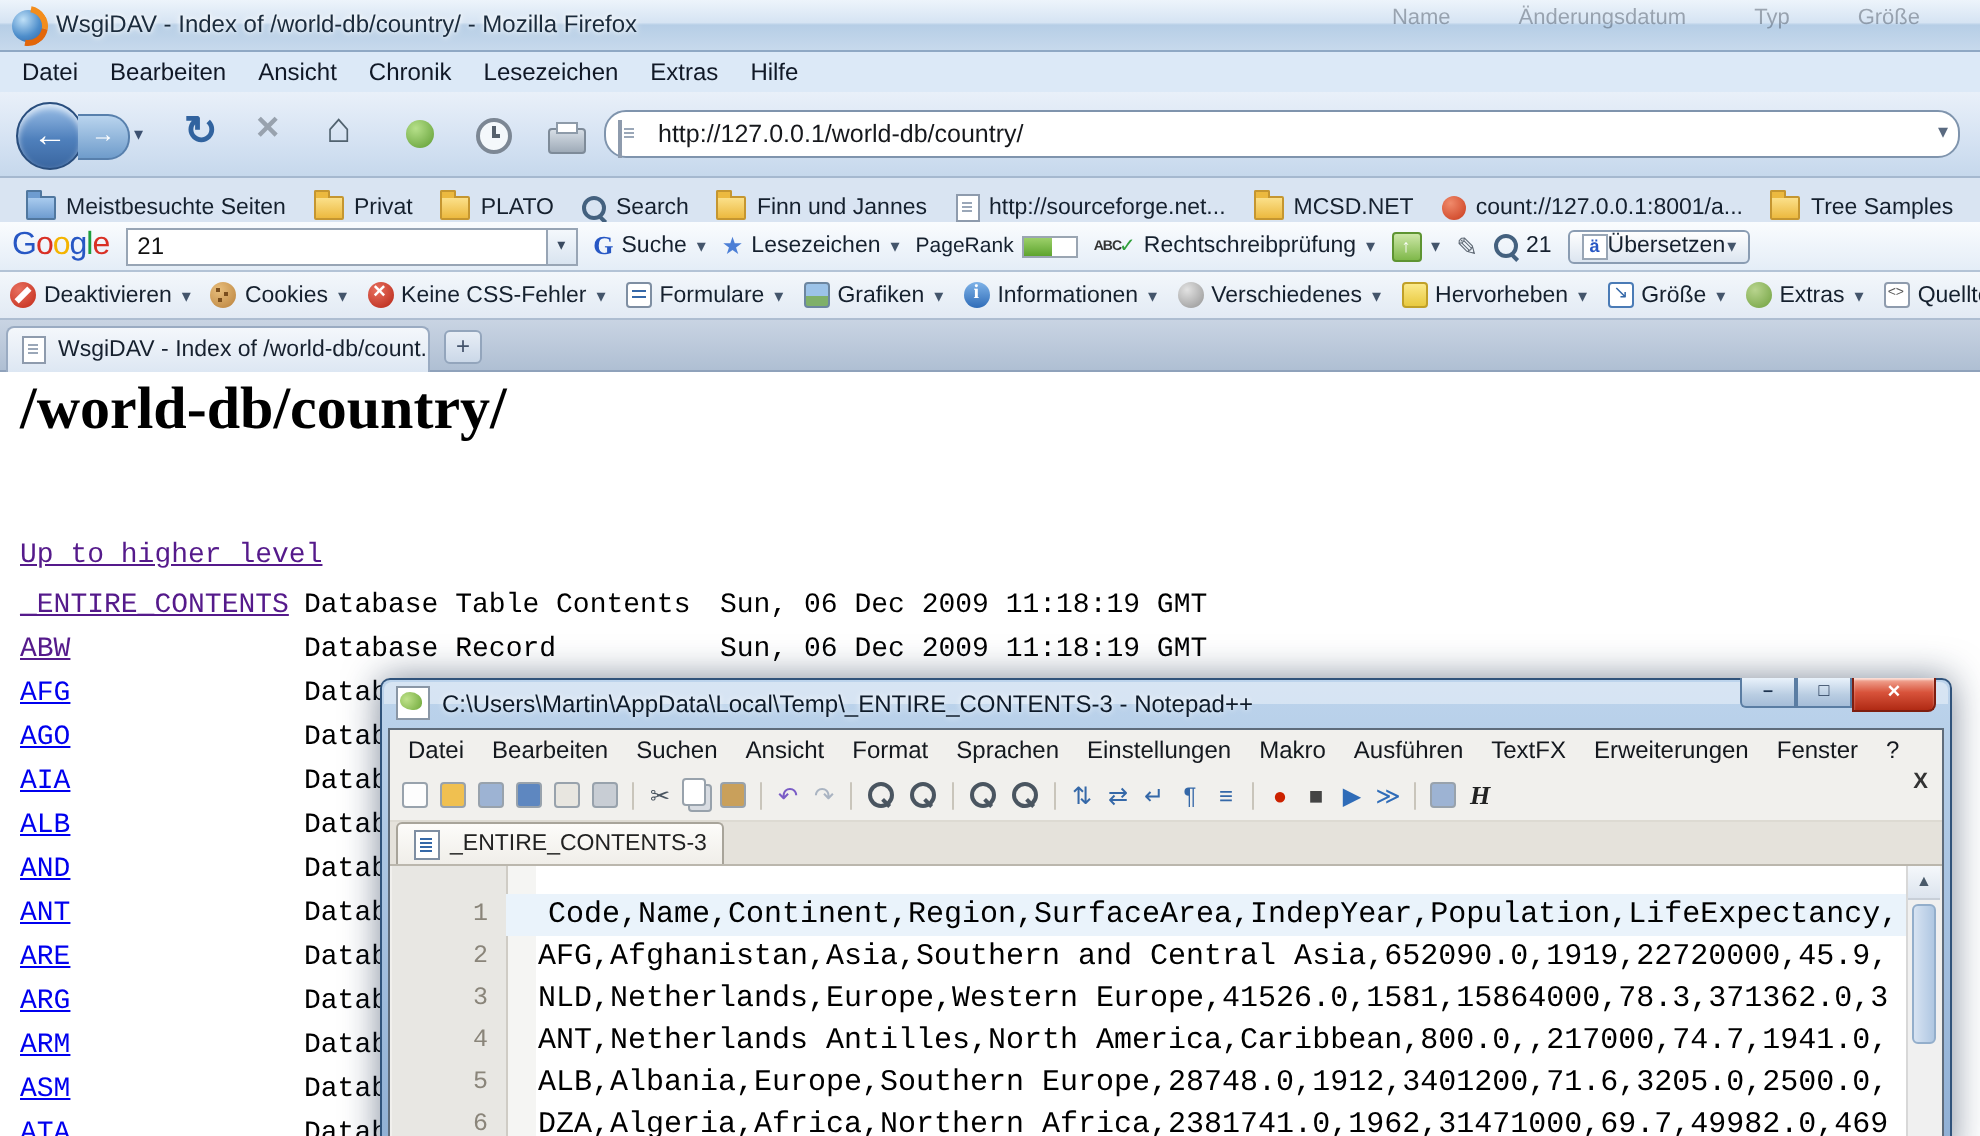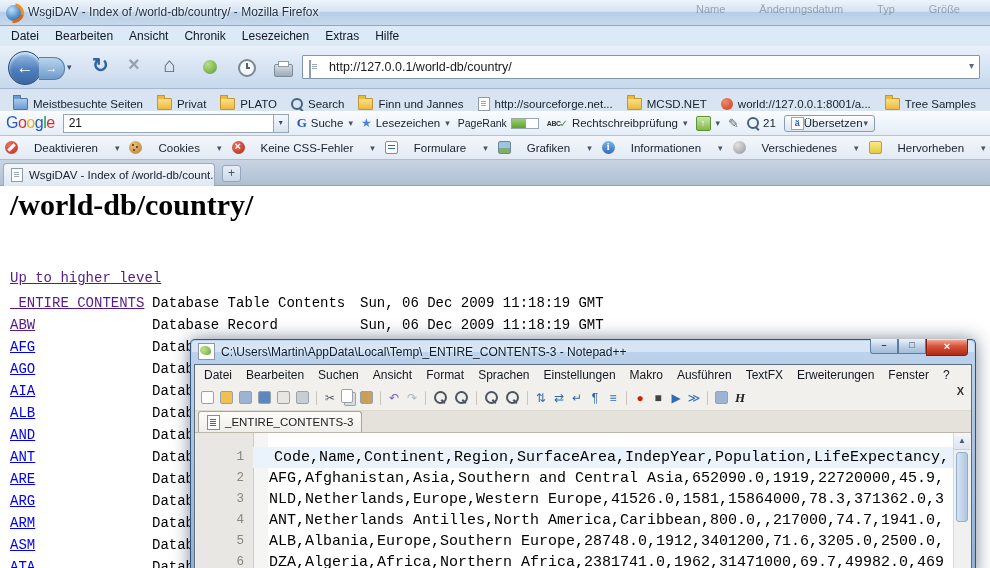--- a/index.html
+++ b/index.html
@@ -48,21 +48,21 @@
   .ic-green{position:absolute;left:203px;top:14px;width:14px;height:14px;border-radius:50%;
     background:radial-gradient(circle at 35% 30%,#B6E08A,#5E9C32);}
   .ic-clock{position:absolute;left:238px;top:13px;width:14px;height:14px;border:2px solid #7C8794;
     border-radius:50%;background:#F4F8FB;}
   .ic-clock::before{content:"";position:absolute;left:6px;top:2px;width:2px;height:5px;background:#55606C;}
   .ic-clock::after{content:"";position:absolute;left:6px;top:6px;width:4px;height:2px;background:#55606C;}
   .ic-printer{position:absolute;left:274px;top:18px;width:17px;height:11px;border-radius:2px;
     background:linear-gradient(#D6DDE5,#9FABB8);border:1px solid #7E8B99;}
   .ic-printer::before{content:"";position:absolute;left:3px;top:-4px;width:9px;height:4px;background:#fff;border:1px solid #8E9BA9;}
   .urlbar{position:absolute;left:302px;top:9px;width:678px;height:24px;box-sizing:border-box;
-    background:#fff;border:1px solid #7F94AD;border-radius:1px;}
+    background:#fff;border:1px solid #7F94AD;border-radius:11px;}
   .url-favicon{position:absolute;left:6px;top:5px;}
   .url-text{position:absolute;left:26px;top:0;line-height:22px;font-size:12.5px;color:#16181C;}
   .url-caret{position:absolute;right:5px;top:4px;font-size:10px;color:#5A6A80;}
   .url-caret::before{content:"▾";}
 
   
   .bmbar{position:absolute;left:0;top:89px;width:100%;height:30px;box-sizing:border-box;
     background:#D9E4F2;border-bottom:1px solid #AFC1D6;display:flex;align-items:center;
     padding-left:6px;font-size:11.5px;white-space:nowrap;overflow:hidden;}
   .bm-item{display:flex;align-items:center;gap:5px;padding:0 7px;color:#15202E;}
@@ -118,21 +118,21 @@
     background:linear-gradient(#FEFEFE,#DCE5F0);padding:1px 6px;height:17px;box-sizing:border-box;color:#15202E;}
   .ic-trans{width:13px;height:13px;box-sizing:border-box;background:#fff;border:1px solid #98A5B5;
     text-align:center;font-size:9px;font-weight:bold;color:#2757C4;}
   .ic-trans::before{content:"ä";line-height:11px;display:block;}
 
   
   .devbar{position:absolute;left:0;top:136px;width:100%;height:24px;box-sizing:border-box;
     background:linear-gradient(#F3F7FB,#E2EAF4);border-bottom:1px solid #ADBDD1;
     display:flex;align-items:center;gap:10px;padding-left:5px;font-size:11.5px;
     white-space:nowrap;overflow:hidden;}
-  .dev-item{display:flex;align-items:center;gap:16px;color:#15202E;flex:0 0 auto;text-align:center;}
+  .dev-item{display:flex;align-items:center;gap:4px;color:#15202E;flex:0 0 auto;text-align:center;}
   .dico{width:13px;height:13px;border-radius:2px;position:relative;flex:0 0 auto;}
   .ic-prohibit{border-radius:50%;background:radial-gradient(circle at 35% 30%,#E8705F,#C22A18);}
   .ic-prohibit::before{content:"";position:absolute;left:2px;top:5px;right:2px;height:3px;background:#fff;transform:rotate(-45deg);}
   .ic-cookie{border-radius:50%;background:radial-gradient(circle at 35% 30%,#E8BE7C,#B9813C);}
   .ic-cookie::before{content:"";position:absolute;left:3px;top:3px;width:2px;height:2px;background:#7A4E1D;
     box-shadow:4px 2px 0 #7A4E1D,1px 5px 0 #7A4E1D;}
   .ic-css{border-radius:50%;background:radial-gradient(circle at 35% 30%,#E8705F,#B62516);}
   .ic-css::before{content:"×";position:absolute;left:3px;top:-1px;color:#fff;font-size:11px;font-weight:bold;}
   .ic-form{background:#fff;border:1px solid #7E8EA2;box-sizing:border-box;}
   .ic-form::before{content:"";position:absolute;left:2px;top:3px;width:7px;height:1px;background:#3568A8;
@@ -316,21 +316,21 @@
         <span class="bm-label">http://sourceforge.net...</span>
       </span>
 
       <span class="bm-item">
         <i class="bmi ic-folder"></i>
         <span class="bm-label">MCSD.NET</span>
       </span>
 
       <span class="bm-item">
         <i class="bmi ic-site"></i>
-        <span class="bm-label">world://127.0.0.1:8001/a...</span>
+        <span class="bm-label">count://127.0.0.1:8001/a...</span>
       </span>
 
       <span class="bm-item">
         <i class="bmi ic-folder"></i>
         <span class="bm-label">Tree Samples</span>
       </span>
     </div>
 
   <div class="gbar">
     <span class="glogo">

